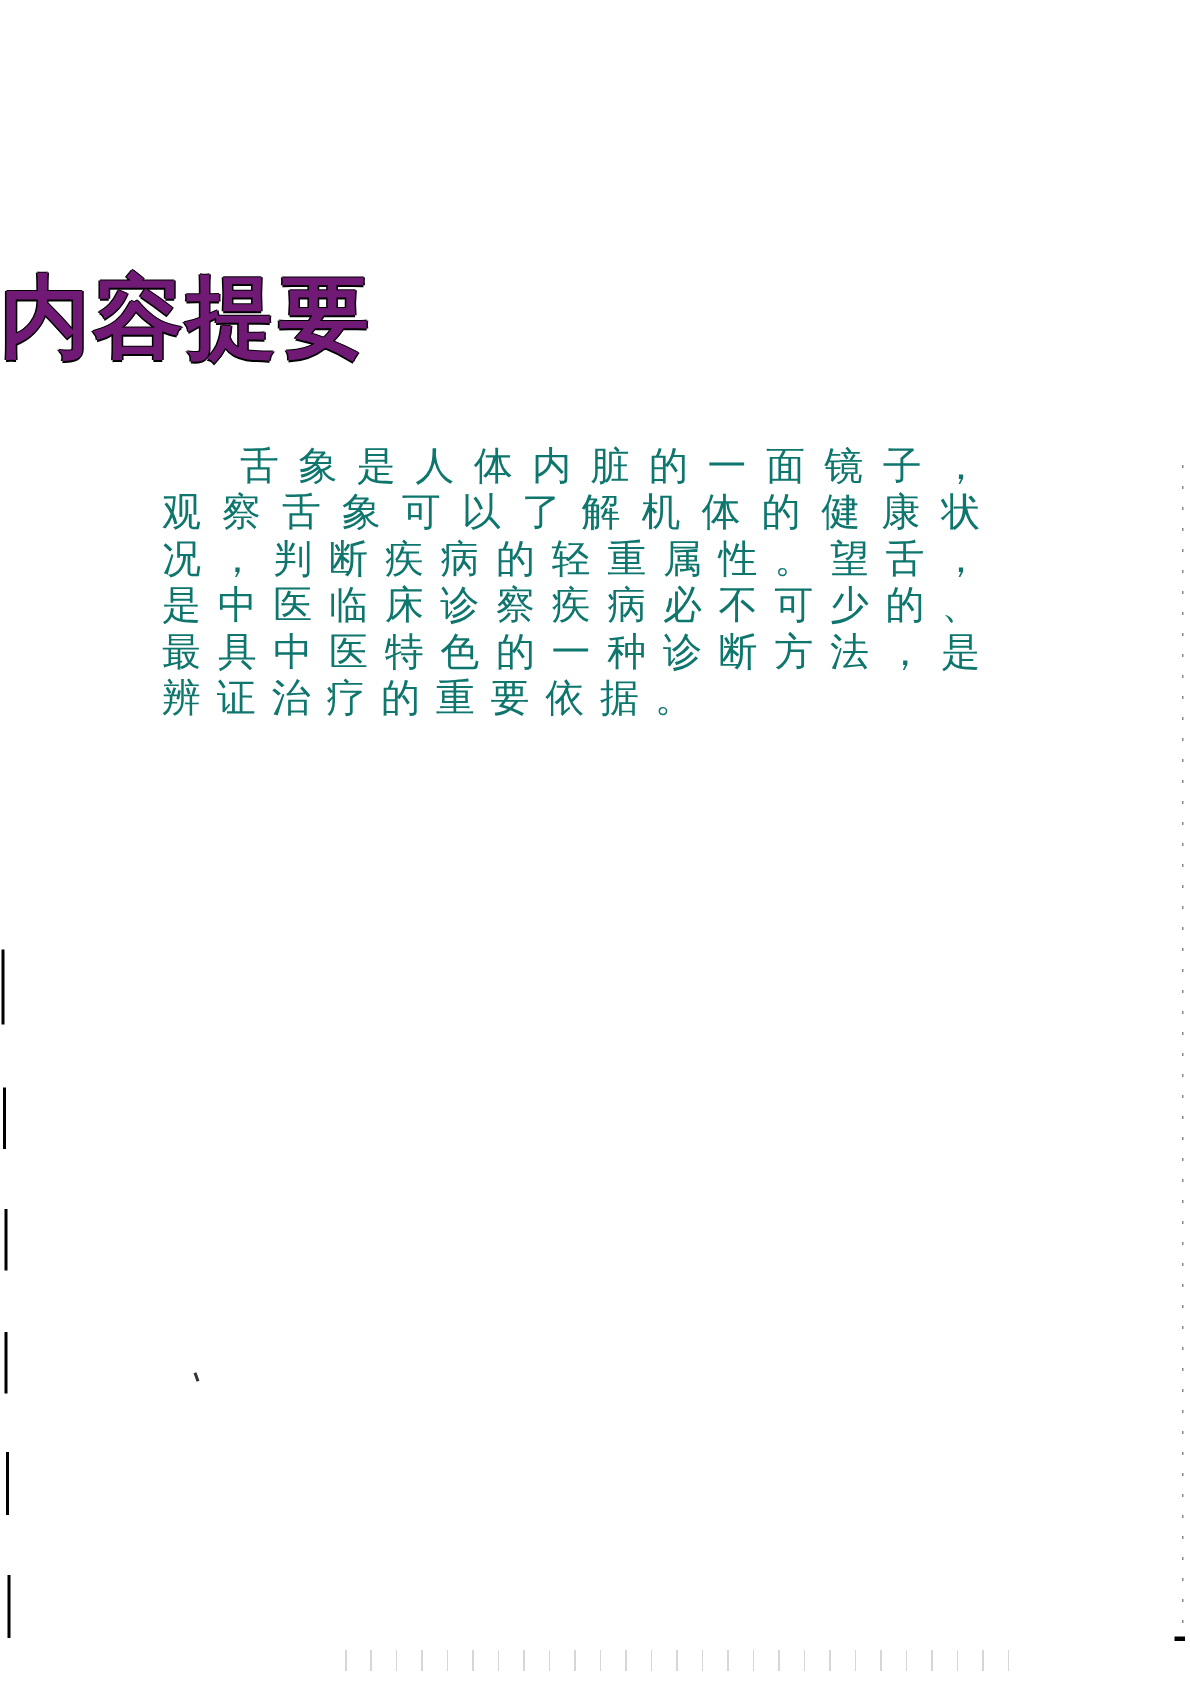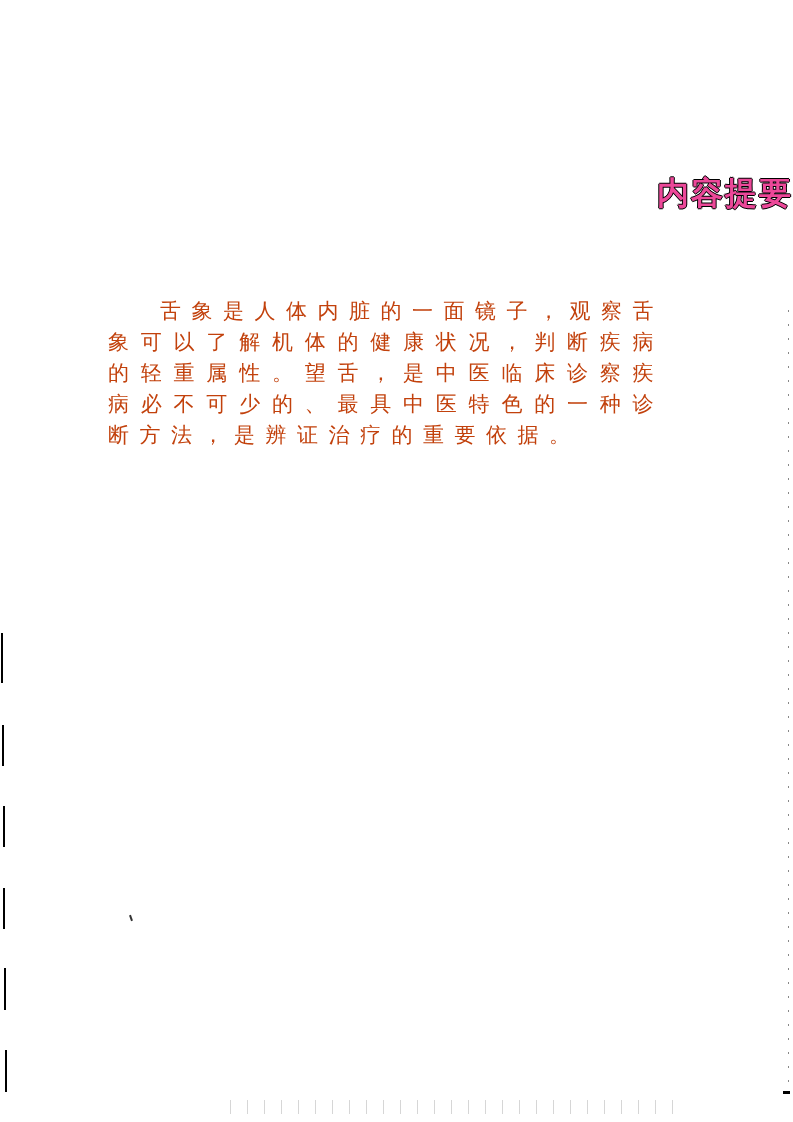--- a/index.html
+++ b/index.html
@@ -1,24 +1,24 @@
 <!DOCTYPE html>
 <html><head>
 <meta charset="utf-8">
 <style>
   html, body { margin: 0; padding: 0; background: #ffffff; }
   body { width: 793px; height: 1122px; position: relative; overflow: hidden;
          font-family: "DejaVu Serif", "Liberation Serif", serif; color: #111; }
-  .title { position: absolute; left: 0; width: 793px; top: 172px; text-align: right;
+  .title { position: absolute; left: 0; width: 793px; top: 172px; text-align: left;
            font-family: "DejaVu Sans", "Liberation Sans", sans-serif; font-weight: 900;
-           font-size: 32px; letter-spacing: 2px; color: #ec4899;
+           font-size: 60px; letter-spacing: 2px; color: #701a75;
            text-shadow: 1px 0 0 #000, -1px 0 0 #000, 0 1px 0 #000, 0 -1px 0 #000; }
   .body-text { position: absolute; left: 108px; top: 296px; width: 556px; }
-  .para { margin: 0; font-size: 21px; line-height: 31px; letter-spacing: 10.5px;
-          text-align: justify; text-indent: 52px; color: #c2410c; }
+  .para { margin: 0; font-size: 26px; line-height: 31px; letter-spacing: 10.5px;
+          text-align: justify; text-indent: 52px; color: #0f766e; }
   .edge-mark { position: absolute; background: #000; width: 2px; }
   .tick { position: absolute; left: 130px; top: 915px; width: 2px; height: 6px; background: #333; transform: rotate(-20deg); }
   .right-dots { position: absolute; left: 788px; top: 310px; width: 1px; height: 780px;
                 background: repeating-linear-gradient(to bottom, #888 0 2px, transparent 2px 14px); }
   .corner-mark { position: absolute; left: 783px; top: 1091px; width: 7px; height: 3px; background: #000; }
   .bottom-noise { position: absolute; top: 1100px; height: 14px; left: 230px; width: 450px;
                   background: repeating-linear-gradient(to right, #bbb 0 1px, transparent 1px 17px); opacity: 0.6; }
 </style>
 </head>
 <body>

